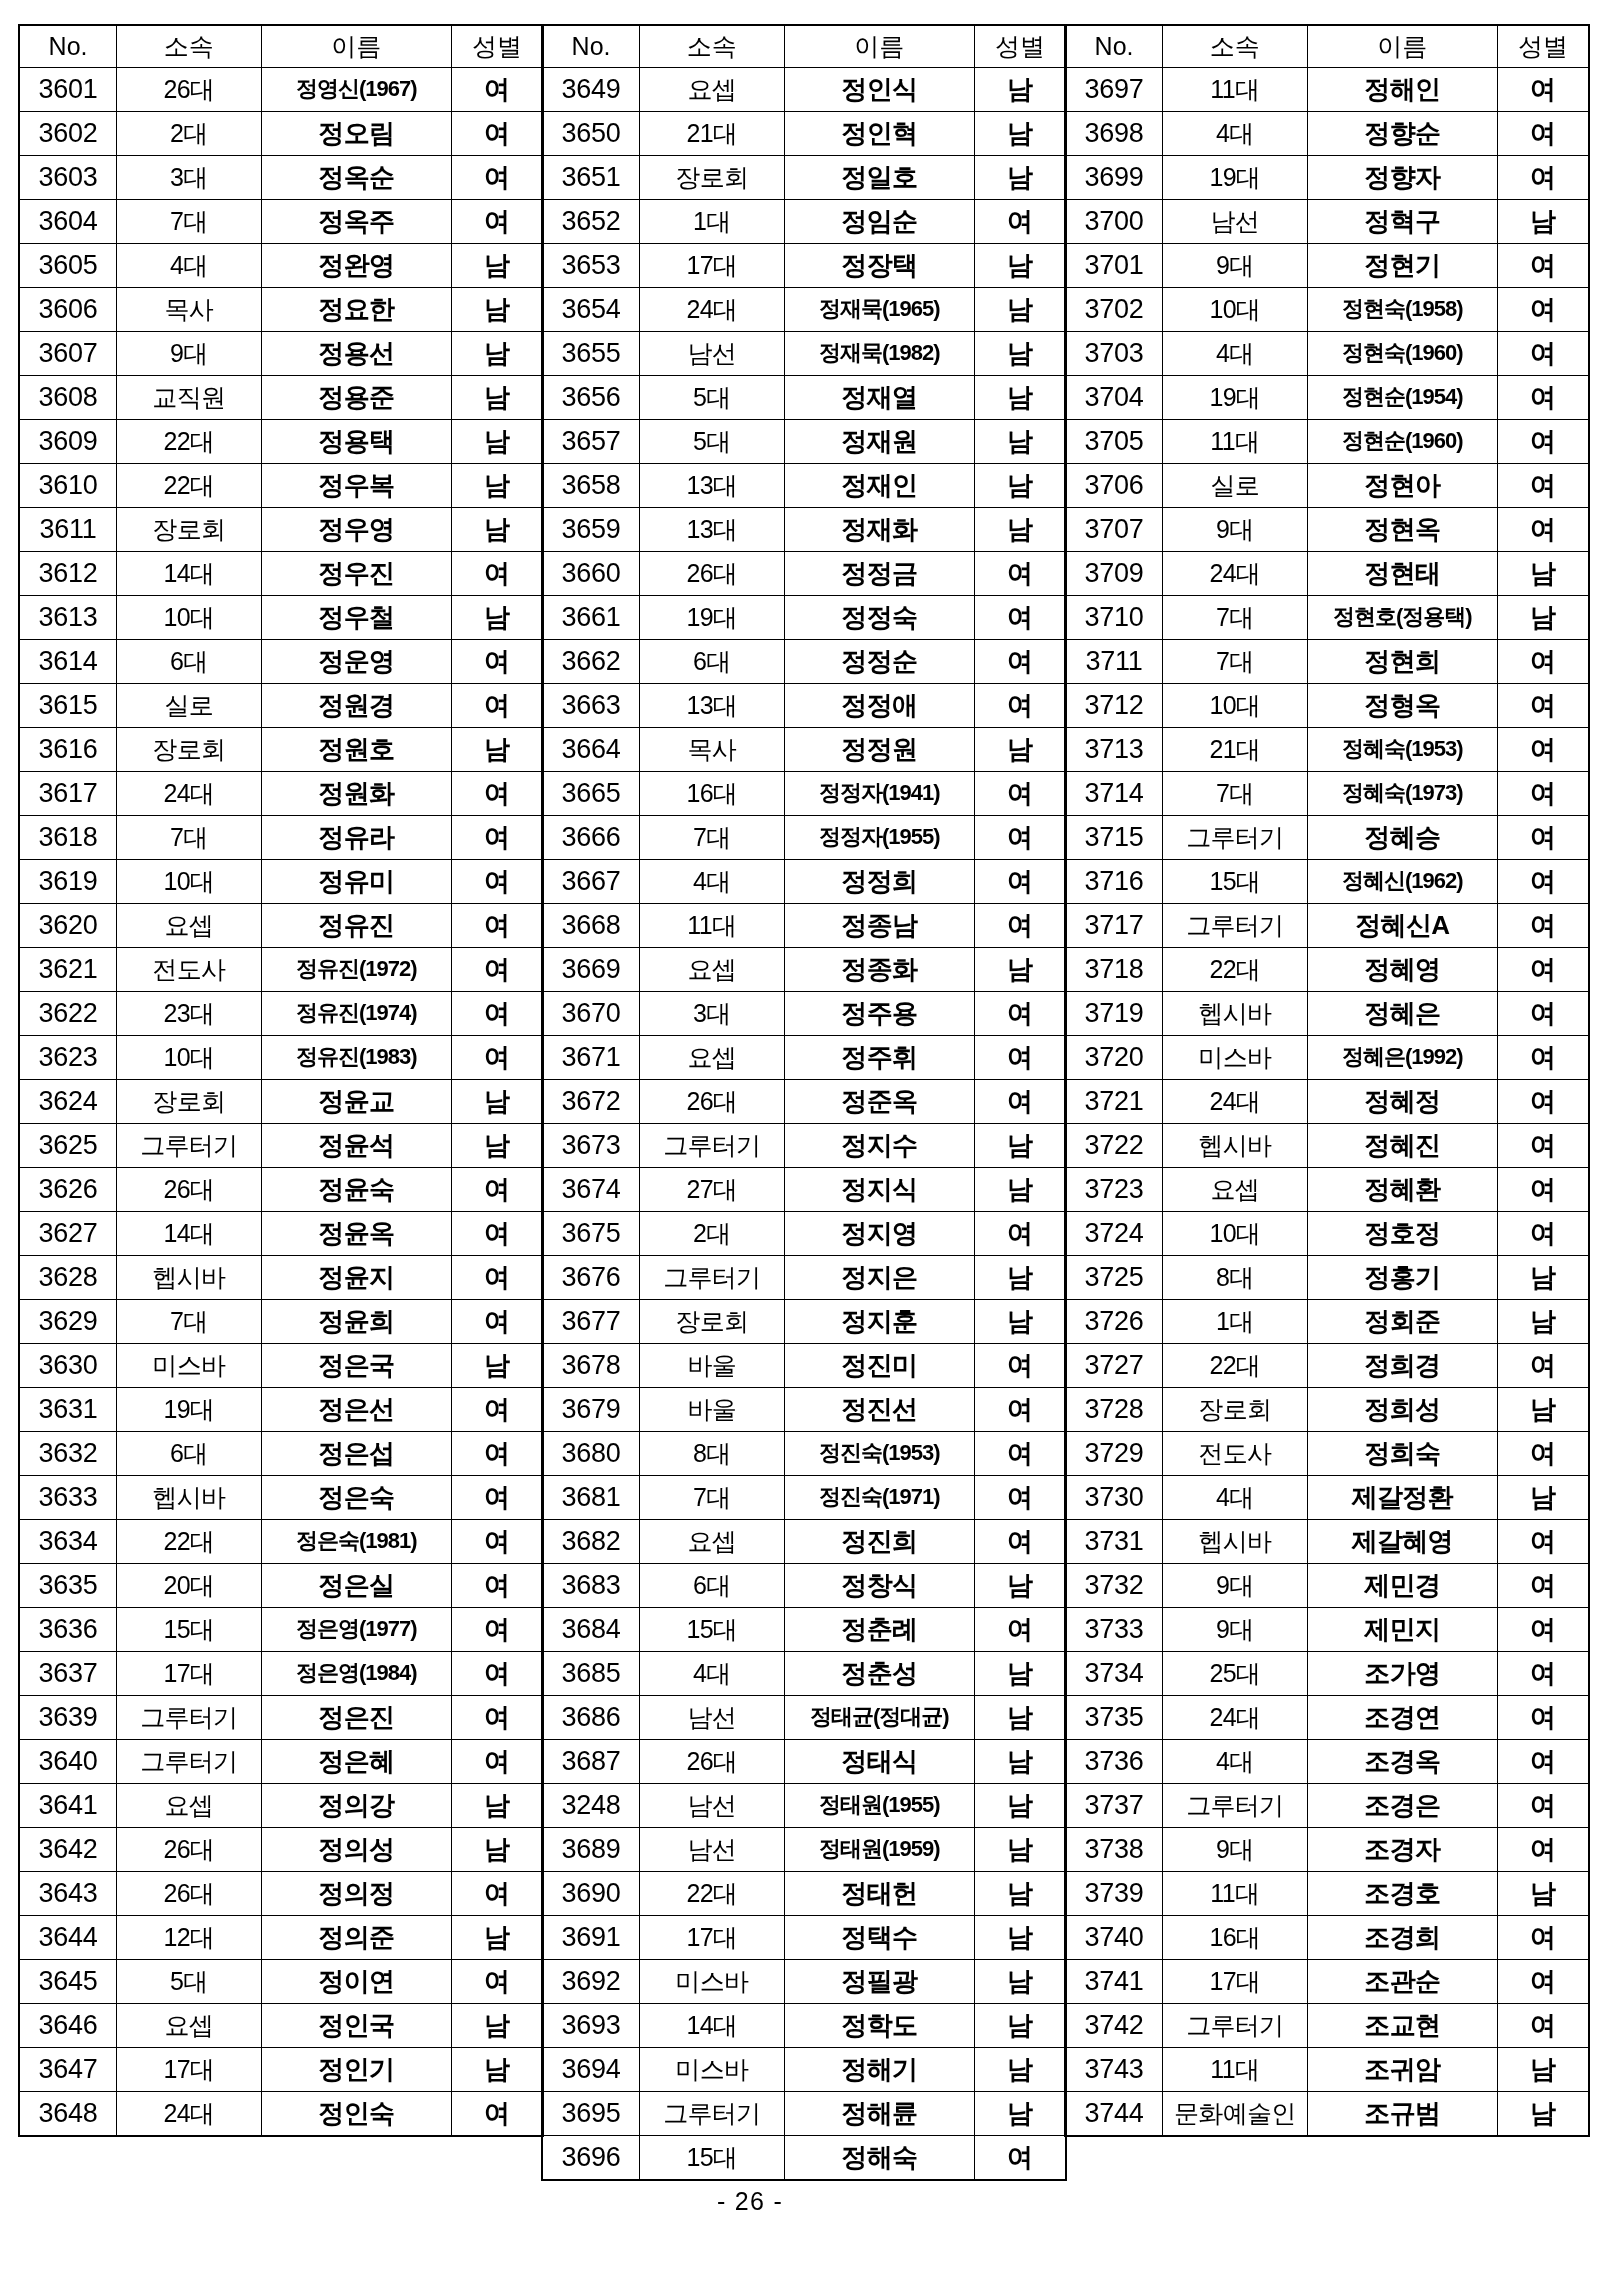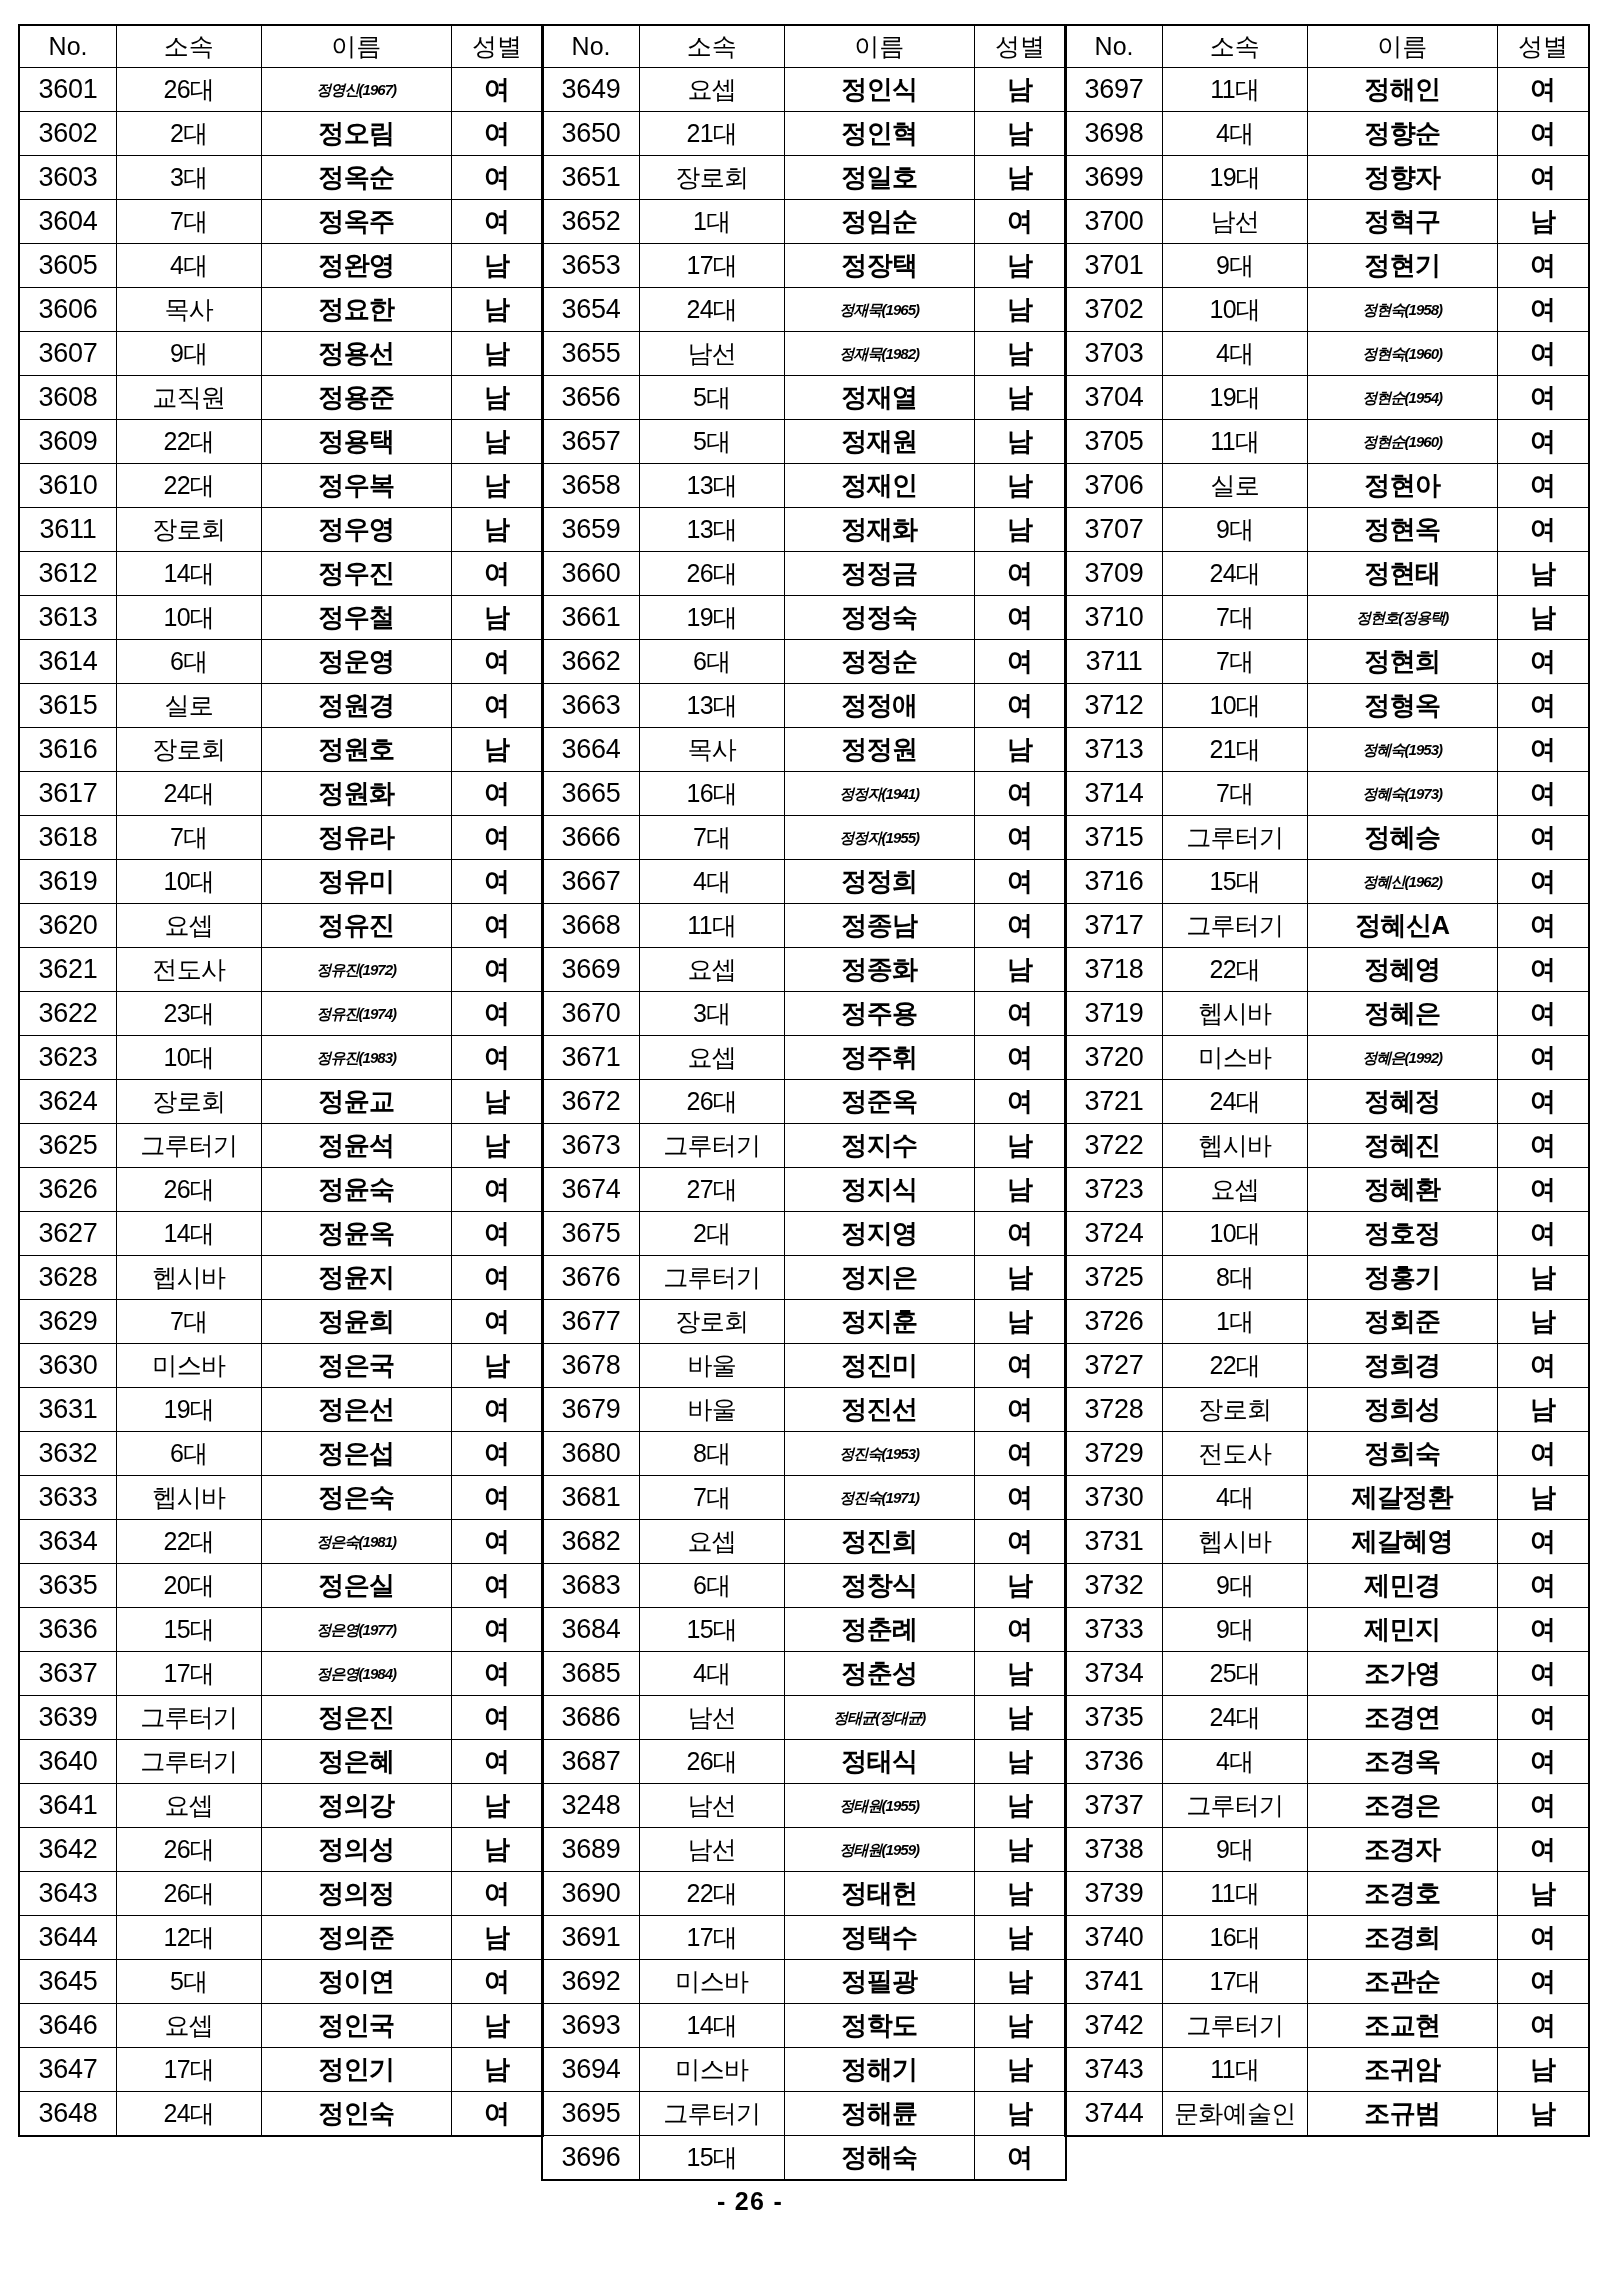--- a/index.html
+++ b/index.html
@@ -71,35 +71,33 @@
   table.dir td.aff {
     font-size: 25px;
     letter-spacing: -0.7px;
   }
   table.dir td.name {
     font-size: 26px;
     font-weight: 700;
     letter-spacing: -0.7px;
   }
   table.dir td.name.small {
-    font-size: 15px;
+    font-size: 22px;
     letter-spacing: -1px;
-    font-style: italic;
   }
   table.dir td.gen {
     font-size: 26px;
     font-weight: 700;
   }
   .footer {
     margin-top: 6.5px;
     width: 100%;
     text-align: center;
     font-size: 25px;
     letter-spacing: 1.3px;
-    font-weight: bold;
   }
 </style>
 </head>
 <body>
 
 <div class="page">
   <div class="columns" id="columns">
       <div class="block">
         <table class="dir">
           <colgroup>

